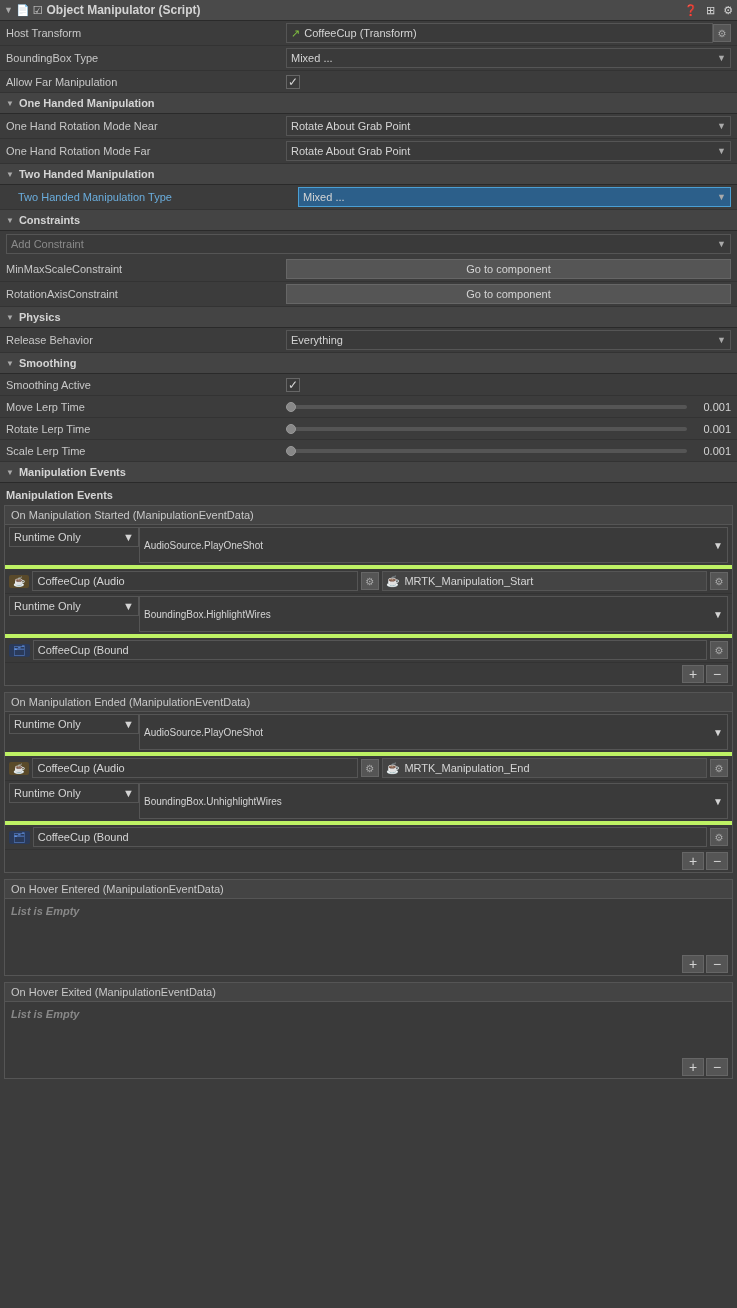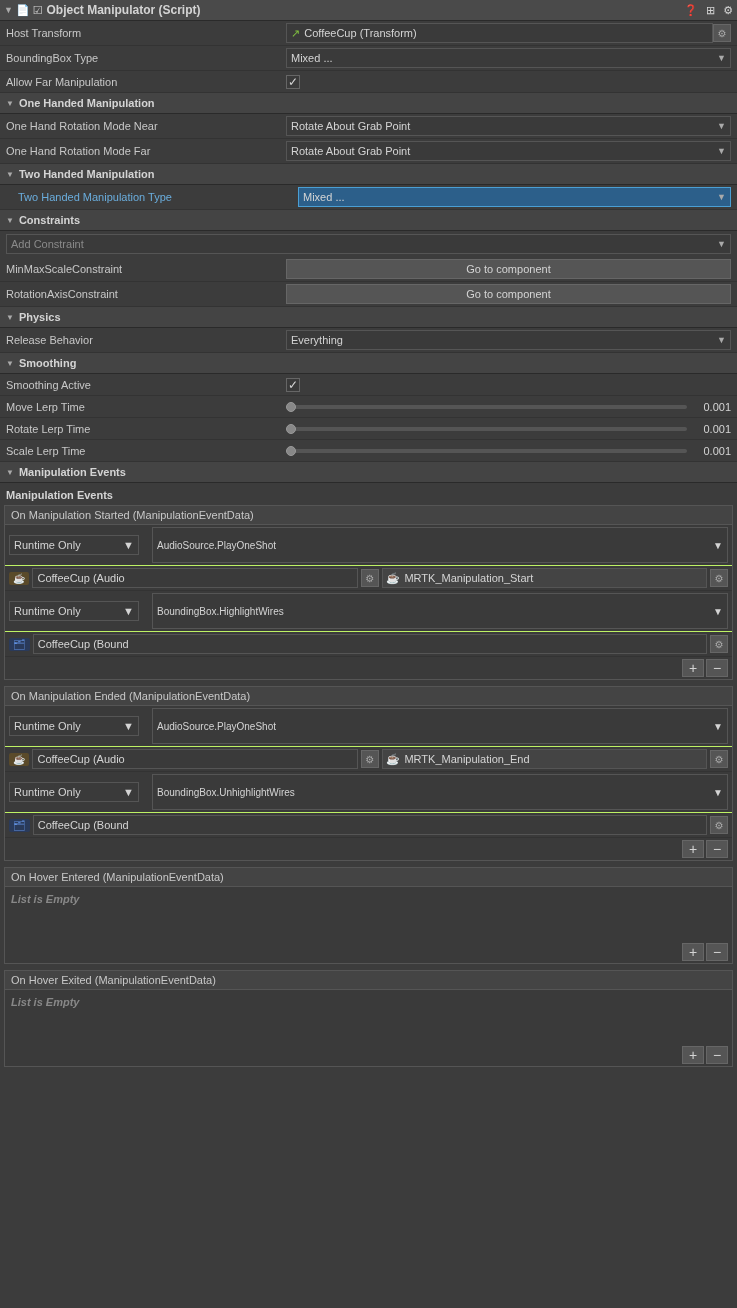--- a/index.html
+++ b/index.html
@@ -170,24 +170,23 @@
     }
     .event-box-header {
       background: #444;
       padding: 3px 6px;
       font-size: 11px;
       color: #c8c8c8;
       border-bottom: 1px solid #555;
     }
     .event-row {
       display: flex;
-      align-items: center;
       padding: 2px 4px;
-      gap: 13px;
-      border-bottom: 1px solid #bef264;
+      gap: 0;
+      border-bottom: 4px solid #bef264;
     }
     .runtime-select {
       background: #3a3a3a;
       border: 1px solid #555;
       color: #d4d4d4;
       font-size: 11px;
       height: 20px;
       width: 130px;
       display: flex;
       align-items: center;

